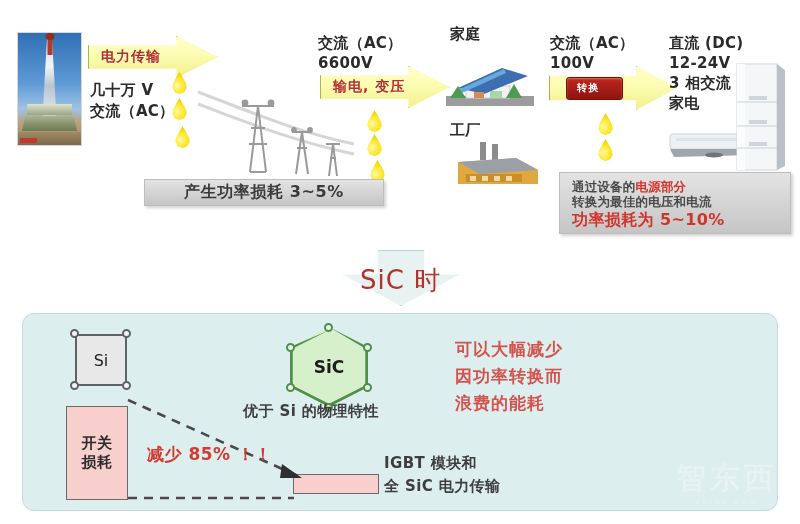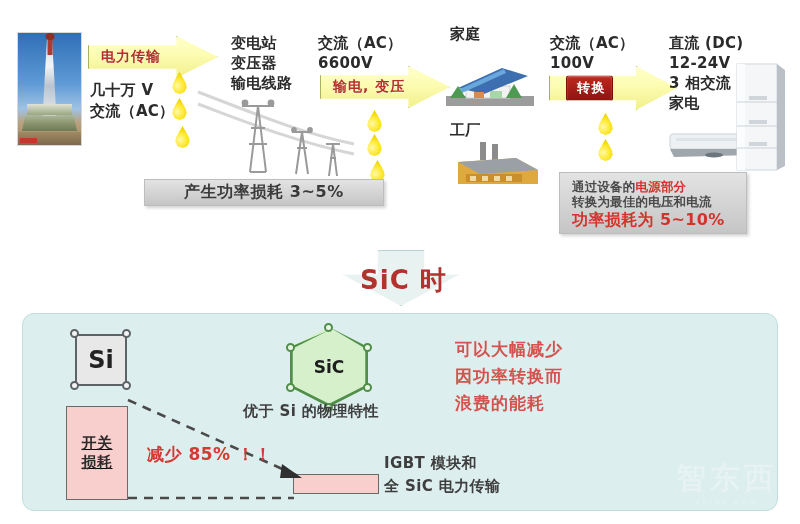--- a/index.html
+++ b/index.html
@@ -81,25 +81,25 @@
     font-size:14px;
     letter-spacing:1px;
     margin-left:12px;
     text-shadow:0 1px 0 rgba(255,255,255,.65);
   }
   .arrow .redbox{
     margin-left:16px;
     background:linear-gradient(#c0271f,#8c1410);
     border:1px solid #7a100c;
     border-radius:3px;
-    padding:3px 6px 4px 10px;
+    padding:3px 22px 4px 10px;
     color:#ffffff;
     font-family:"DejaVu Sans","Liberation Sans",sans-serif;
     font-weight:700;
-    font-size:13px;
+    font-size:10px;
     letter-spacing:1.5px;
     box-shadow:inset 0 1px 2px rgba(255,255,255,.35);
   }
 
   
   .drop{
     position:absolute;width:17px;height:22px;
     background:radial-gradient(circle at 36% 62%, #fff9a8 0%, #ffe933 38%, #ecd400 70%, #d9c000 100%);
     clip-path:polygon(50% 0%, 70% 26%, 88% 52%, 92% 72%, 78% 92%, 50% 100%, 22% 92%, 8% 72%, 12% 52%, 30% 26%);
   }
@@ -137,40 +137,40 @@
   .downarrow{
     position:absolute;
     background:#e8f2f1;
     border:1px solid #b9d4d6;
     clip-path:polygon(30% 0,70% 0,70% 44%,100% 44%,50% 100%,0 44%,30% 44%);
     box-sizing:border-box;
   }
   .sicshi{
     position:absolute;
     font-family:"DejaVu Sans","Liberation Sans",sans-serif;
-    font-size:26px;font-weight:700;color:#b2322d;letter-spacing:1px;
+    font-size:26px;font-weight:400;color:#b2322d;letter-spacing:1px;
   }
 
   
   .panel{
     position:absolute;
     background:#ddeeee;
     border:1px solid #c2dcdc;
     border-radius:12px;
     box-sizing:border-box;
   }
 
   .sisquare{
     position:absolute;width:52px;height:52px;
     background:#e8e8e8;border:2px solid #5d6468;box-sizing:border-box;
     display:flex;align-items:center;justify-content:center;
   }
   .sisquare span{
     font-family:"DejaVu Sans","Liberation Sans",sans-serif;
-    font-size:24px;font-weight:700;color:#222;
+    font-size:16px;font-weight:400;color:#222;
   }
   .node{
     position:absolute;width:9px;height:9px;border-radius:50%;
     background:#f4f4f4;border:2px solid #5d6468;box-sizing:border-box;
   }
   .nodeg{
     position:absolute;width:9px;height:9px;border-radius:50%;
     background:#eaf7e5;border:2px solid #4f8f4a;box-sizing:border-box;
   }
   .hexwrap{position:absolute;width:78px;height:80px;}
@@ -257,23 +257,20 @@
     <span class="atxt">电力传输</span>
   </div>
 
   <div class="abs cnlabel" style="left:90px;top:80px;width:110px;">几十万 V</div>
   <div class="abs cnlabel" style="left:90px;top:101px;width:120px;">交流（AC）</div>
 
   <div class="drop" style="left:171px;top:72px;"></div>
   <div class="drop" style="left:171px;top:98px;"></div>
   <div class="drop" style="left:174px;top:126px;"></div>
 
-  <div class="abs cnlabel" style="left:231px;top:33px;width:100px;">变电站
-变压器
-输电线路</div>
 
   <svg class="pyl" style="left:196px;top:88px;" width="160" height="98">
     <path d="M2,4 C50,22 100,44 158,56" stroke="#d6d6d6" stroke-width="3" fill="none"></path>
     <path d="M2,16 C50,34 100,54 158,66" stroke="#d6d6d6" stroke-width="3" fill="none"></path>
     <g stroke="#9a9a9a" stroke-width="2" fill="none">
       <path d="M62,18 L54,84 M62,18 L70,84 M55,40 L69,40 M53,56 L71,56"></path>
       <path d="M54,84 L70,84"></path>
       <path d="M46,18 L78,18"></path>
       <circle cx="49" cy="15" r="2.4" fill="#9a9a9a"></circle>
       <circle cx="75" cy="15" r="2.4" fill="#9a9a9a"></circle>
@@ -353,21 +350,21 @@
     <line x1="4" y1="88" x2="44" y2="88" stroke="#ccd2d8"></line>
     <rect x="16" y="36" width="18" height="4" fill="#cfd5da"></rect>
     <rect x="16" y="60" width="18" height="4" fill="#cfd5da"></rect>
     <rect x="16" y="82" width="18" height="4" fill="#cfd5da"></rect>
   </svg>
 
   <div class="graybox" style="left:108px;top:179px;width:240px;height:27px;margin-left:36px;">
     <span class="gtxt">产生功率损耗 3~5%</span>
   </div>
 
-  <div class="graybox right" style="left:559px;top:172px;width:188px;height:62px;">
+  <div class="graybox right" style="left:559px;top:172px;width:232px;height:62px;">
     <div class="l1"><span>通过设备的</span><span class="hl">电源部分</span></div>
     <div class="l2">转换为最佳的电压和电流</div>
     <div class="l3">功率损耗为 5~10%</div>
   </div>
 
   <div class="downarrow" style="left:343px;top:250px;width:116px;height:56px;"></div>
   <div class="sicshi" style="left:360px;top:263px;">SiC 时</div>
 
   <div class="panel" style="left:22px;top:313px;width:756px;height:198px;"></div>
 
@@ -385,21 +382,21 @@
     </div>
     <div class="hexline"></div>
   </div>
   <div class="nodeg" style="left:324px;top:323px;"></div>
   <div class="nodeg" style="left:363px;top:343px;"></div>
   <div class="nodeg" style="left:363px;top:383px;"></div>
   <div class="nodeg" style="left:324px;top:403px;"></div>
   <div class="nodeg" style="left:286px;top:383px;"></div>
   <div class="nodeg" style="left:286px;top:343px;"></div>
 
-  <div class="pinkbig" style="left:66px;top:406px;width:62px;height:94px;text-decoration:underline;">
+  <div class="pinkbig" style="left:66px;top:406px;width:62px;height:94px;">
     <span>开关
 损耗</span>
   </div>
 
   <div class="pinksmall" style="left:293px;top:474px;width:86px;height:20px;"></div>
 
   <svg class="abs" style="left:122px;top:396px;" width="190" height="106">
     <path d="M6,4 L176,80" stroke="#4a4a4a" stroke-width="2.6" stroke-dasharray="9,7" fill="none"></path>
     <path d="M6,102 L172,102" stroke="#4a4a4a" stroke-width="2.6" stroke-dasharray="9,7" fill="none"></path>
     <path d="M160,68 L180,82 L158,82 Z" fill="#2f2f2f"></path>

